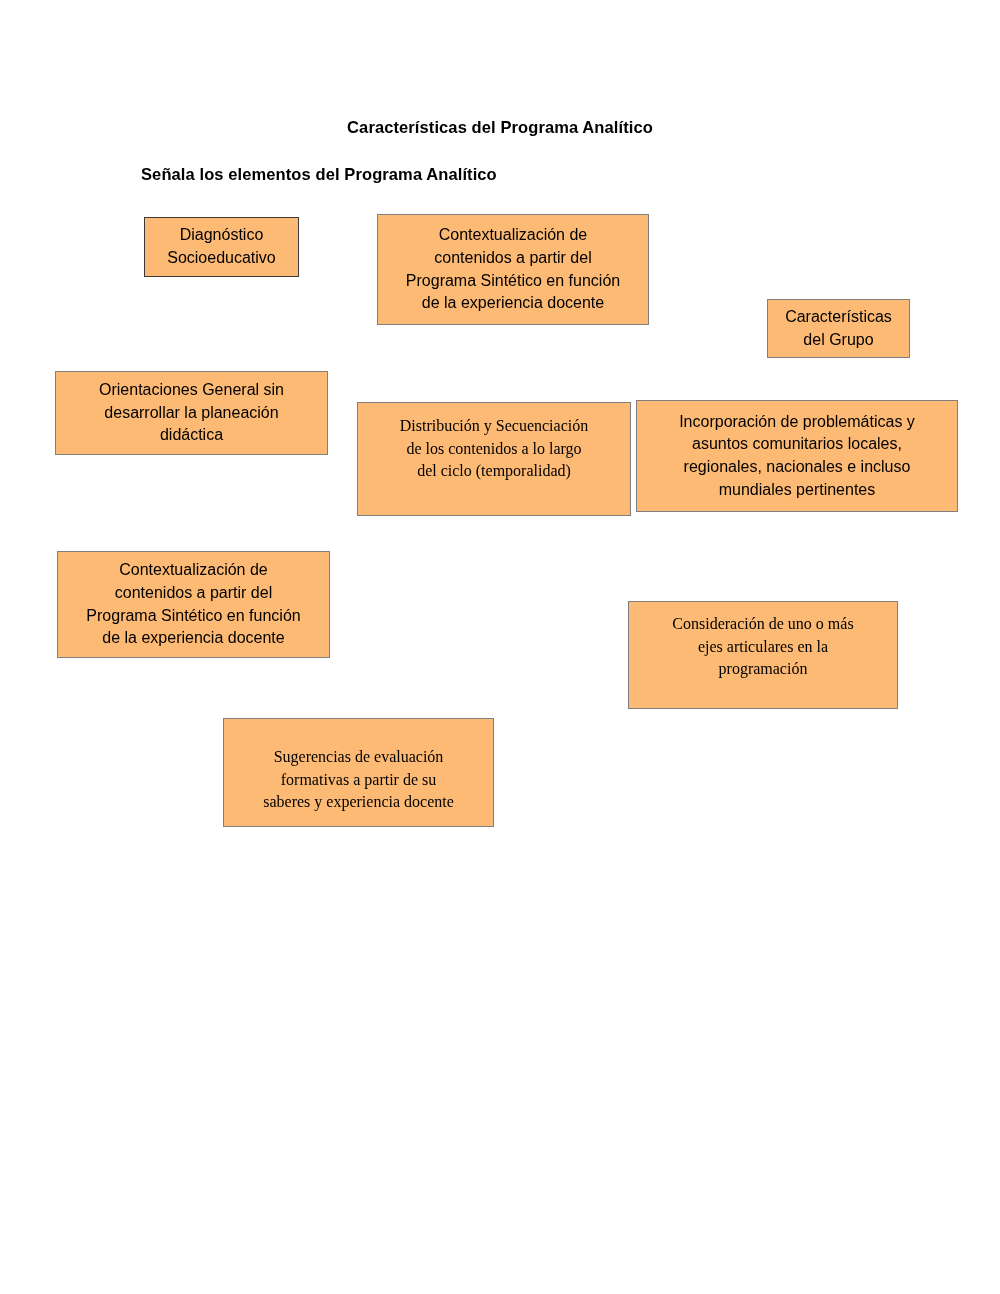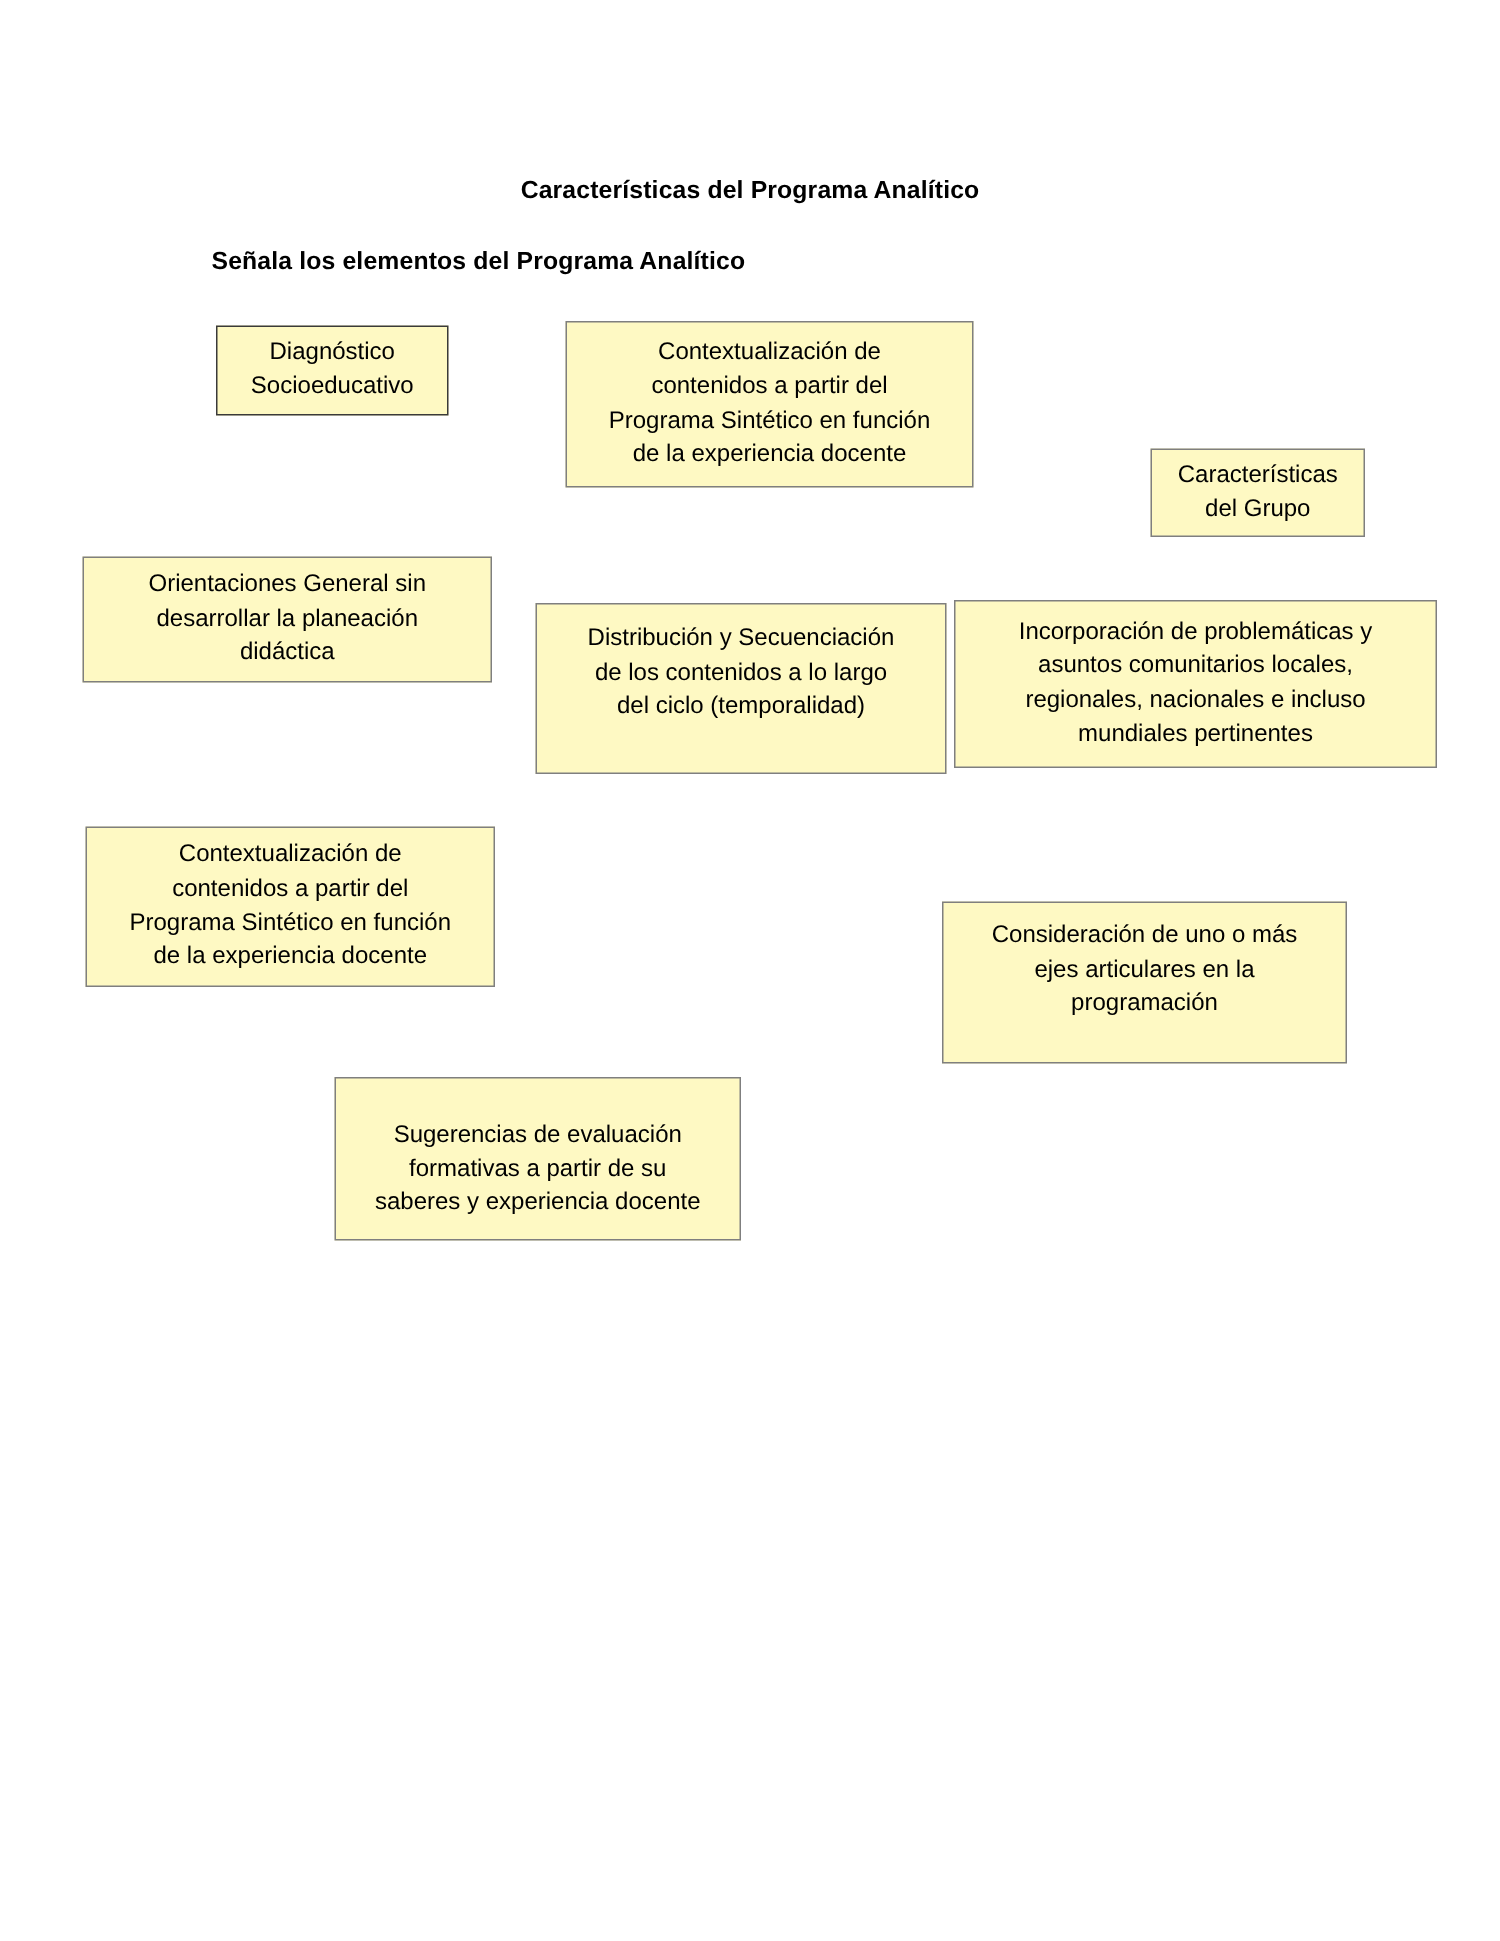--- a/index.html
+++ b/index.html
@@ -33,41 +33,41 @@
     position: absolute;
     left: 141px;
     top: 165px;
     font-size: 16.5px;
     font-weight: bold;
     letter-spacing: 0.1px;
   }
   .box {
     position: absolute;
     box-sizing: border-box;
-    background: #fef9c3;
+    background: #fdba74;
     border: 1.5px solid #7f7f7f;
     display: flex;
     flex-direction: column;
     align-items: center;
     font-size: 16px;
     line-height: 1.42;
     text-align: center;
     color: #000000;
   }
   .box.dark {
     border-color: #3a3a3a;
   }
   .box .txt {
     display: block;
     width: 100%;
     white-space: pre-line;
     padding: 0 6px;
     box-sizing: border-box;
   }
-  .box.top-align { justify-content: flex-start; }
+  .box.top-align { justify-content: flex-start; font-family: Liberation Serif, serif; }
   .box.mid-align { justify-content: center; }
 
   
   .logo {
     position: absolute;
     left: 690px;
     top: 1246px;
     display: flex;
     align-items: center;
   }

